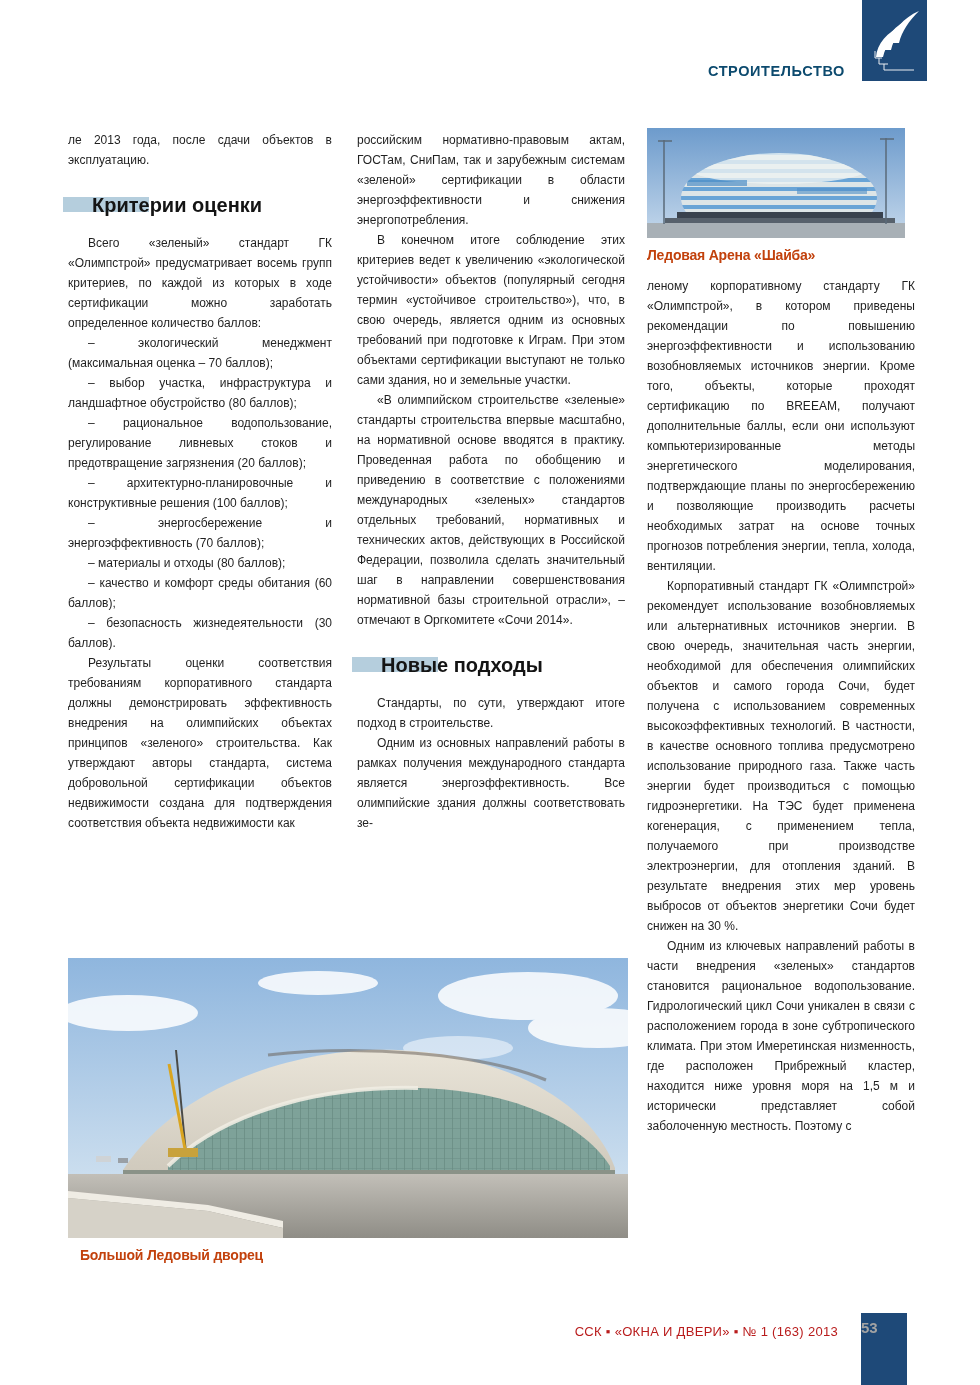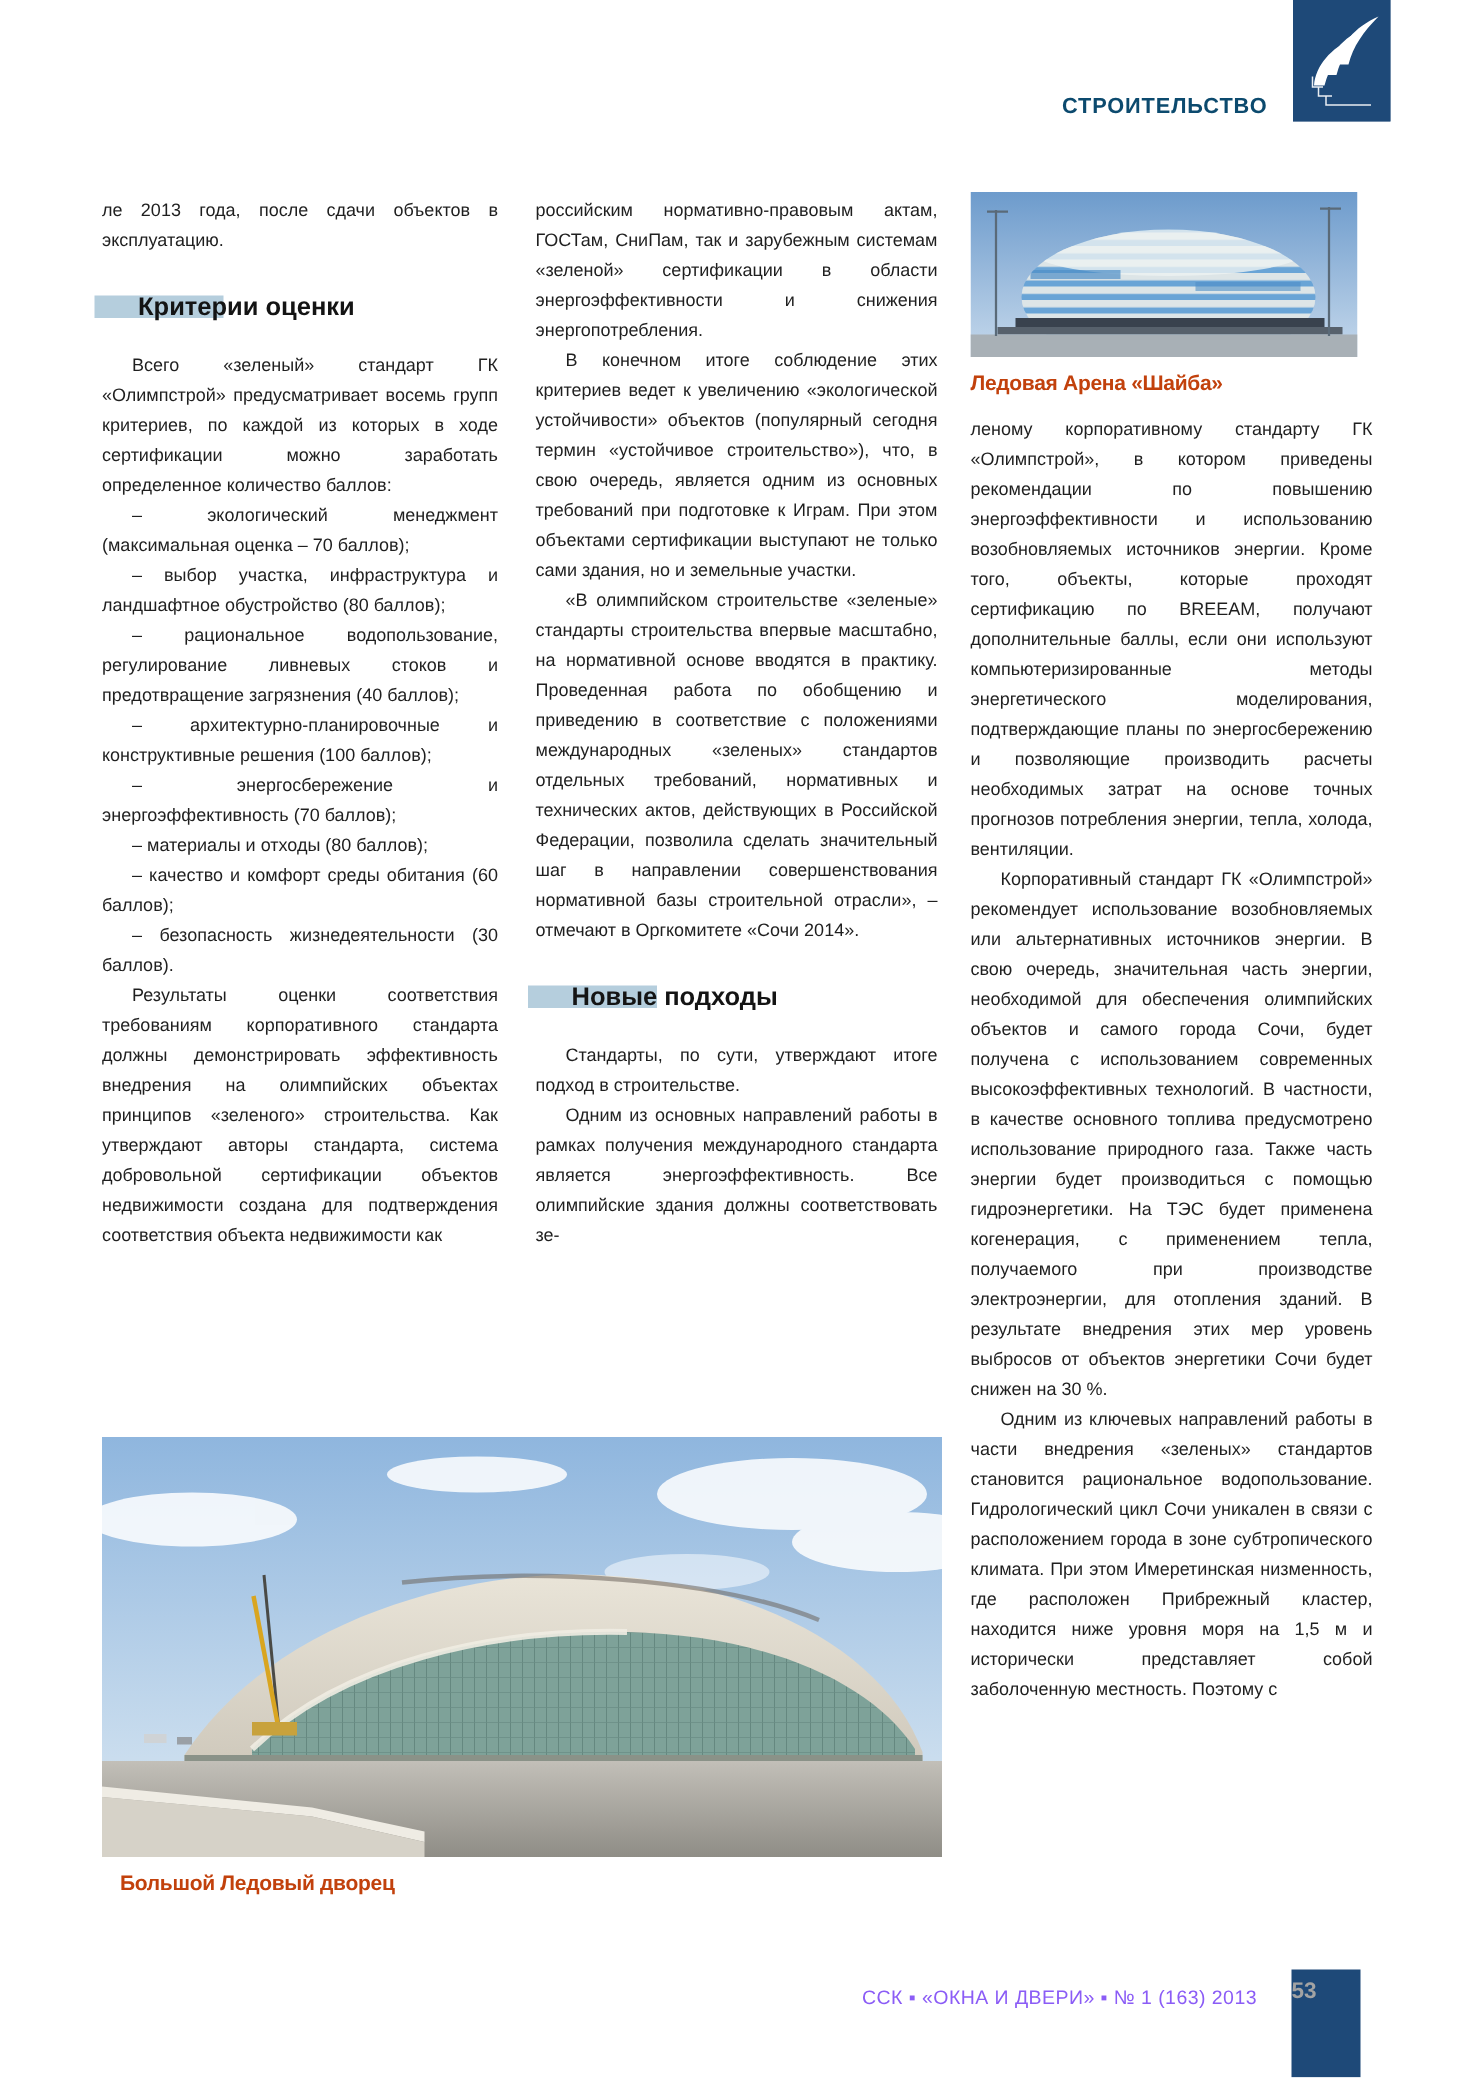--- a/index.html
+++ b/index.html
@@ -16,37 +16,37 @@
   .col{position:absolute;top:130px;}
   .col1{left:68px;width:264px;}
   .col2{left:357px;width:268px;}
   .col3{left:647px;width:268px;top:128px;}
 
   .bp{margin:0;text-align:justify;font-size:12px;line-height:20px;color:#1f1f1f;
       text-indent:20px;}
   .noind{text-indent:0;}
 
   .subhead{position:relative;margin:26px 0 19px 0;padding-left:24px;
-      font-size:17px;line-height:18px;font-weight:bold;color:#141414;}
+      font-size:20px;line-height:18px;font-weight:bold;color:#141414;}
   .subhead .hl{position:absolute;left:-5px;top:1px;width:86px;height:15px;
       background:#b5cedd;z-index:0;}
   .subhead .ht{position:relative;z-index:1;}
 
   
   figure{margin:0;padding:0;}
   .photo-shayba svg{display:block;width:258px;height:110px;}
   .photo-caption{display:block;margin-top:9px;margin-bottom:13px;
       font-size:14px;font-weight:bold;color:#c2410c;letter-spacing:-.2px;}
   .big-photo{position:absolute;left:68px;top:958px;width:560px;}
   .big-photo svg{display:block;width:560px;height:280px;}
   .big-photo .photo-caption{margin-top:9px;margin-left:12px;}
 
   
   .footer-line{position:absolute;top:1324px;left:0;width:838px;text-align:right;
-      font-size:13px;letter-spacing:.3px;color:#8b5cf6;}
+      font-size:13px;letter-spacing:.3px;color:#b91c1c;}
   .pagenum-box{position:absolute;left:861px;top:1313px;width:46px;height:72px;
       background:#1e4978;color:#a3a3a3;font-size:15px;font-weight:bold;
       padding-top:6px;box-sizing:border-box;}
 </style>
 </head>
 <body>
 
 <div class="page">
 
   <div class="section-label">СТРОИТЕЛЬСТВО</div>
@@ -68,21 +68,21 @@
 
   <div class="col col1">
     <p class="bp noind">ле 2013 года, после сдачи объектов в эксплуатацию.</p>
     <h3 class="subhead">
       <span class="hl"></span>
       <span class="ht">Критерии оценки</span>
     </h3>
     <p class="bp">Всего «зеленый» стандарт ГК «Олимпстрой» предусматривает восемь групп критериев, по каждой из которых в ходе сертификации можно заработать определенное количество баллов:</p>
     <p class="bp">– экологический менеджмент (максимальная оценка – 70 баллов);</p>
     <p class="bp">– выбор участка, инфраструктура и ландшафтное обустройство (80 баллов);</p>
-    <p class="bp">– рациональное водопользование, регулирование ливневых стоков и предотвращение загрязнения (40 баллов);</p>
+    <p class="bp">– рациональное водопользование, регулирование ливневых стоков и предотвращение загрязнения (20 баллов);</p>
     <p class="bp">– архитектурно-планировочные и конструктивные решения (100 баллов);</p>
     <p class="bp">– энергосбережение и энергоэффективность (70 баллов);</p>
     <p class="bp">– материалы и отходы (80 баллов);</p>
     <p class="bp">– качество и комфорт среды обитания (60 баллов);</p>
     <p class="bp">– безопасность жизнедеятельности (30 баллов).</p>
     <p class="bp">Результаты оценки соответствия требованиям корпоративного стандарта должны демонстрировать эффективность внедрения на олимпийских объектах принципов «зеленого» строительства. Как утверждают авторы стандарта, система добровольной сертификации объектов недвижимости создана для подтверждения соответствия объекта недвижимости как</p>
   </div>
 
   <div class="col col2">
     <p class="bp noind">российским нормативно-правовым актам, ГОСТам, СниПам, так и зарубежным системам «зеленой» сертификации в области энергоэффективности и снижения энергопотребления.</p>

